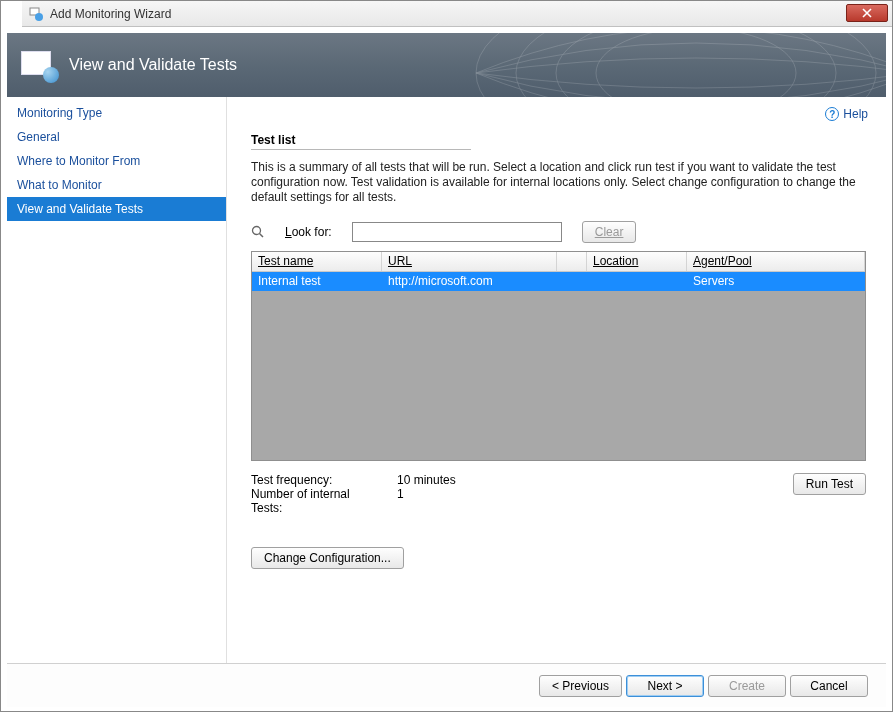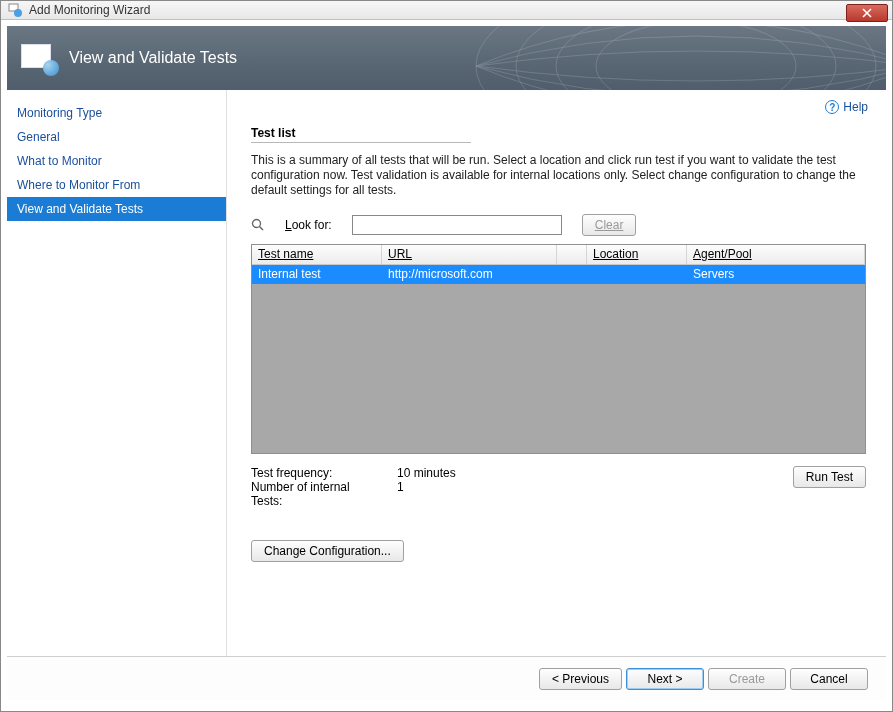--- a/index.html
+++ b/index.html
@@ -8,27 +8,28 @@
     font-family: "Segoe UI", Tahoma, Arial, sans-serif;
     font-size: 12px;
     background: #fff;
     width: 893px;
     height: 712px;
     overflow: hidden;
     border: 1px solid #888;
   }
   
   .titlebar {
-    height: 19px;
+    height: 26px;
     background: linear-gradient(#f6f6f6, #e8e8e8);
     border-bottom: 1px solid #c0c0c0;
     display: flex;
     align-items: center;
     padding: 0 6px;
     position: relative;
+    margin-left: 21px;
   }
   .titlebar .app-icon {
     width: 16px; height: 16px;
     margin-right: 6px;
     position: relative;
   }
   .titlebar .app-icon svg { display:block; }
   .titlebar .title { color: #333; }
   .titlebar .close-btn {
     position: absolute;
@@ -84,21 +85,21 @@
   
   .body {
     display:flex;
     height: calc(712px - 26px - 70px - 50px);
     margin: 0 6px;
   }
   .sidebar {
     width: 220px;
     background: #fff;
     border-right: 1px solid #e0e0e0;
-    padding-top: 11px;
+    padding-top: 4px;
   }
   .sidebar .nav-item {
     padding: 4px 10px;
     color: #1a4f9c;
     cursor: pointer;
     font-size: 12px;
     line-height: 16px;
   }
   .sidebar .nav-item.selected {
     background: #1a7cd4;
@@ -273,22 +274,22 @@
     <div class="doc"></div>
       <div class="orb"></div>
   </div>
   <div class="banner-title">View and Validate Tests</div>
 </div>
 
 <div class="body">
   <div class="sidebar">
     <div class="nav-item">Monitoring Type</div>
     <div class="nav-item">General</div>
+    <div class="nav-item">Where to Monitor From</div>
     <div class="nav-item">What to Monitor</div>
-    <div class="nav-item">Where to Monitor From</div>
     <div class="nav-item selected">View and Validate Tests</div>
   </div>
 
   <div class="main">
     <div class="help">
       <span class="help-icon">?</span>
       <span>Help</span>
     </div>
 
     <div class="section-title">Test list</div>

